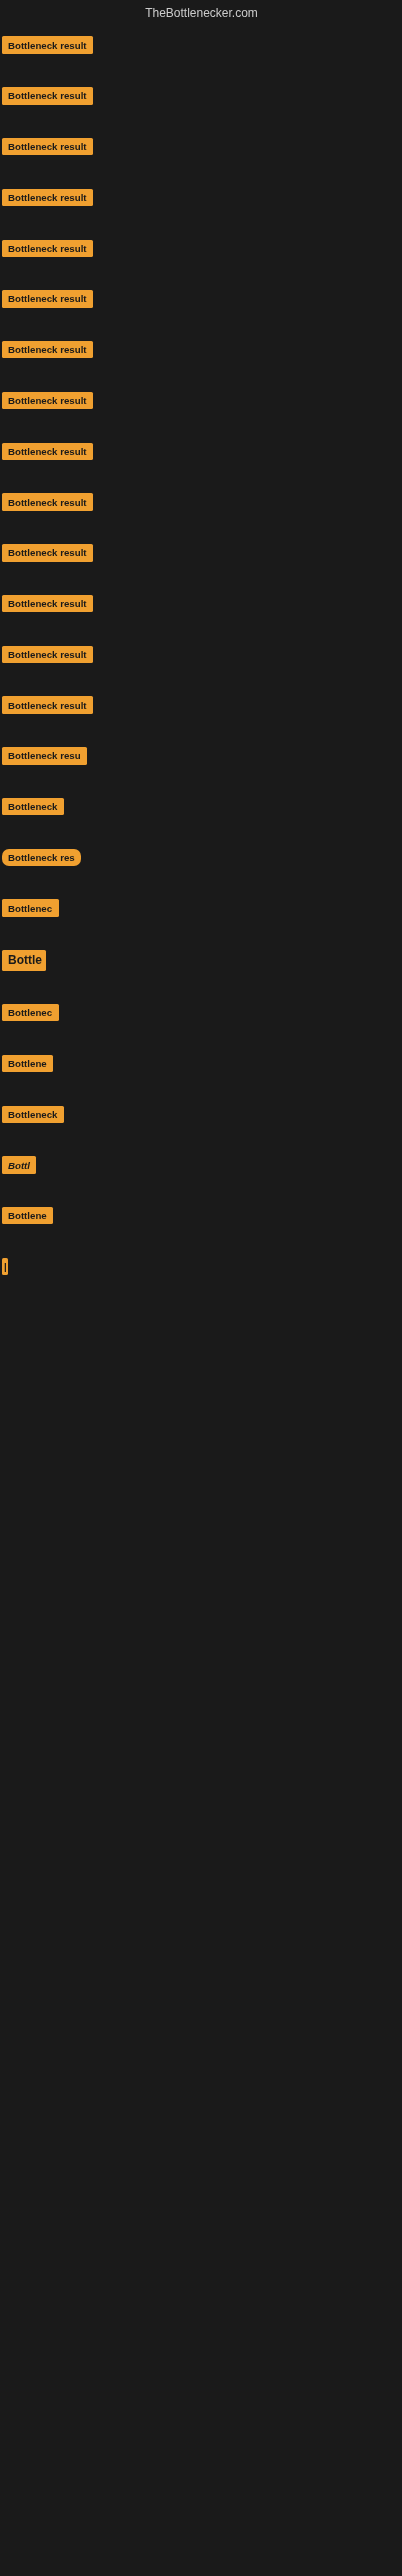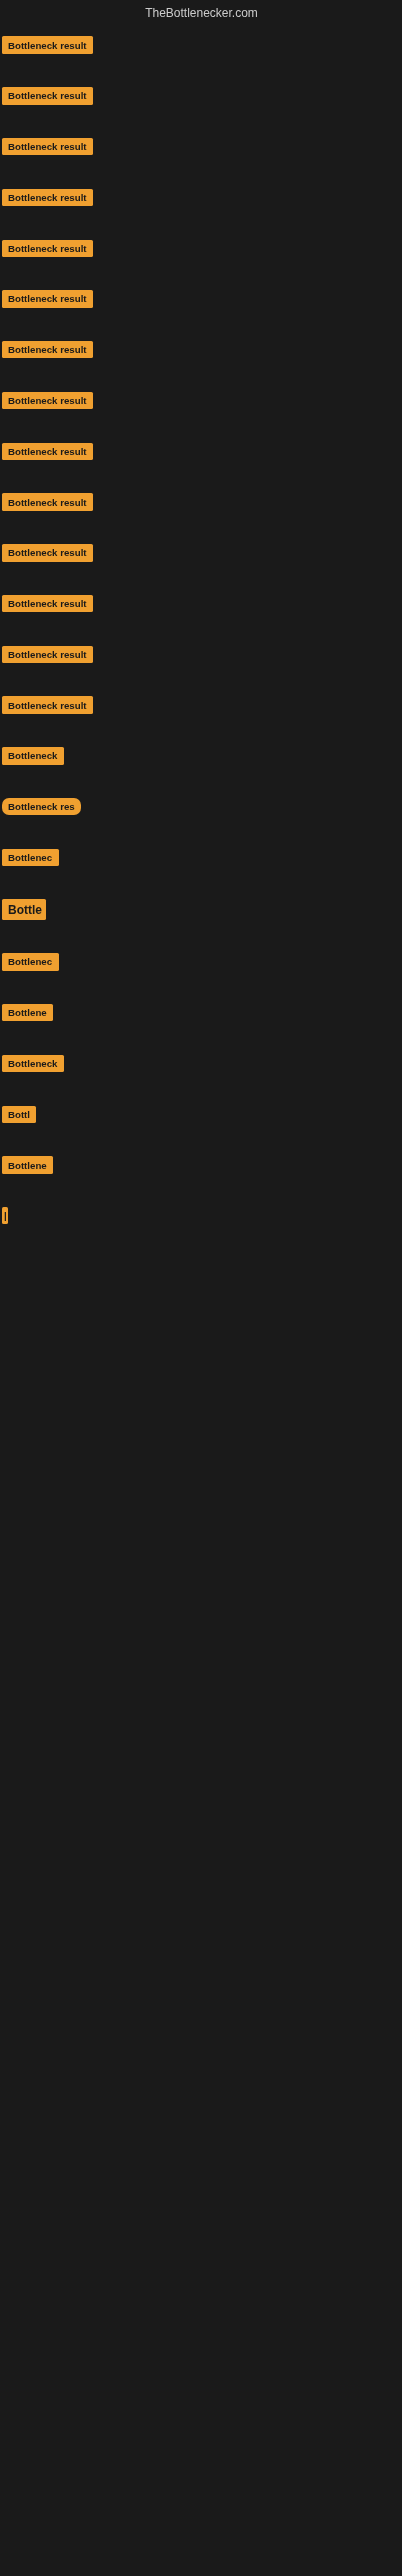--- a/index.html
+++ b/index.html
@@ -59,21 +59,21 @@
     .item-13 .bottleneck-badge { max-width: 113px; }
     .item-14 .bottleneck-badge { max-width: 113px; }
     .item-15 .bottleneck-badge { max-width: 89px; font-size: 9.7px; }
     .item-16 .bottleneck-badge { max-width: 68px; font-size: 9.7px; }
     .item-17 .bottleneck-badge { max-width: 81px; font-size: 9.7px; }
     .item-18 .bottleneck-badge { max-width: 60px; font-size: 9.7px; }
     .item-19 .bottleneck-badge { max-width: 44px; font-size: 12px; }
     .item-20 .bottleneck-badge { max-width: 64px; font-size: 9.7px; }
     .item-21 .bottleneck-badge { max-width: 52px; font-size: 9.7px; }
     .item-22 .bottleneck-badge { max-width: 68px; font-size: 9.7px; }
-    .item-23 .bottleneck-badge { max-width: 40px; font-size: 9.7px; }
+    .item-23 .bottleneck-badge { max-width: 40px; font-size: 9.7px; font-style: italic; }
     .item-24 .bottleneck-badge { max-width: 60px; font-size: 9.7px; }
     .item-25 .bottleneck-badge { max-width: 8px; font-size: 9.7px; }
 
     
     .item-25 .bottleneck-badge {
       max-width: 6.4px;
       padding: 3.2px 3.2px;
       overflow: hidden;
     }
 
@@ -102,20 +102,21 @@
     <div class="bottleneck-item item-5" style="padding-bottom: 24px; padding-top: 6.4px;"><div class="bottleneck-badge" style="max-width: 113px;">Bottleneck result</div></div>
     <div class="bottleneck-item item-6" style="padding-bottom: 24px; padding-top: 6.4px;"><div class="bottleneck-badge" style="max-width: 113px;">Bottleneck result</div></div>
     <div class="bottleneck-item item-7" style="padding-bottom: 24px; padding-top: 6.4px;"><div class="bottleneck-badge" style="max-width: 113px;">Bottleneck result</div></div>
     <div class="bottleneck-item item-8" style="padding-bottom: 24px; padding-top: 6.4px;"><div class="bottleneck-badge" style="max-width: 113px;">Bottleneck result</div></div>
     <div class="bottleneck-item item-9" style="padding-bottom: 24px; padding-top: 6.4px;"><div class="bottleneck-badge" style="max-width: 113px;">Bottleneck result</div></div>
     <div class="bottleneck-item item-10" style="padding-bottom: 24px; padding-top: 6.4px;"><div class="bottleneck-badge" style="max-width: 113px;">Bottleneck result</div></div>
     <div class="bottleneck-item item-11" style="padding-bottom: 24px; padding-top: 6.4px;"><div class="bottleneck-badge" style="max-width: 113px;">Bottleneck result</div></div>
     <div class="bottleneck-item item-12" style="padding-bottom: 24px; padding-top: 6.4px;"><div class="bottleneck-badge" style="max-width: 113px;">Bottleneck result</div></div>
     <div class="bottleneck-item item-13" style="padding-bottom: 24px; padding-top: 6.4px;"><div class="bottleneck-badge" style="max-width: 113px;">Bottleneck result</div></div>
     <div class="bottleneck-item item-14" style="padding-bottom: 24px; padding-top: 6.4px;"><div class="bottleneck-badge" style="max-width: 113px;">Bottleneck result</div></div>
+    <div class="bottleneck-item item-15" style="padding-bottom: 24px; padding-top: 6.4px;"><div class="bottleneck-badge" style="max-width: 89px;">Bottleneck resu</div></div>
     <div class="bottleneck-item item-16" style="padding-bottom: 24px; padding-top: 6.4px;"><div class="bottleneck-badge" style="max-width: 68px;">Bottleneck</div></div>
     <div class="bottleneck-item item-17" style="padding-bottom: 24px; padding-top: 6.4px;"><div class="bottleneck-badge" style="max-width: 81px; border-radius: 7px;">Bottleneck res</div></div>
     <div class="bottleneck-item item-18" style="padding-bottom: 24px; padding-top: 6.4px;"><div class="bottleneck-badge" style="max-width: 60px;">Bottlenec</div></div>
     <div class="bottleneck-item item-19" style="padding-bottom: 24px; padding-top: 6.4px;"><div class="bottleneck-badge" style="max-width: 44px;">Bottle</div></div>
     <div class="bottleneck-item item-20" style="padding-bottom: 24px; padding-top: 6.4px;"><div class="bottleneck-badge" style="max-width: 64px;">Bottlenec</div></div>
     <div class="bottleneck-item item-21" style="padding-bottom: 24px; padding-top: 6.4px;"><div class="bottleneck-badge" style="max-width: 52px;">Bottlene</div></div>
     <div class="bottleneck-item item-22" style="padding-bottom: 24px; padding-top: 6.4px;"><div class="bottleneck-badge" style="max-width: 68px;">Bottleneck</div></div>
     <div class="bottleneck-item item-23" style="padding-bottom: 24px; padding-top: 6.4px;"><div class="bottleneck-badge" style="max-width: 40px;">Bottl</div></div>
     <div class="bottleneck-item item-24" style="padding-bottom: 24px; padding-top: 6.4px;"><div class="bottleneck-badge" style="max-width: 60px;">Bottlene</div></div>
     <div class="bottleneck-item item-25" style="padding-bottom: 24px; padding-top: 6.4px;"><div class="bottleneck-badge" style="max-width: 6.4px; padding: 3.2px 2.4px; font-size: 9.7px;">|</div></div>

